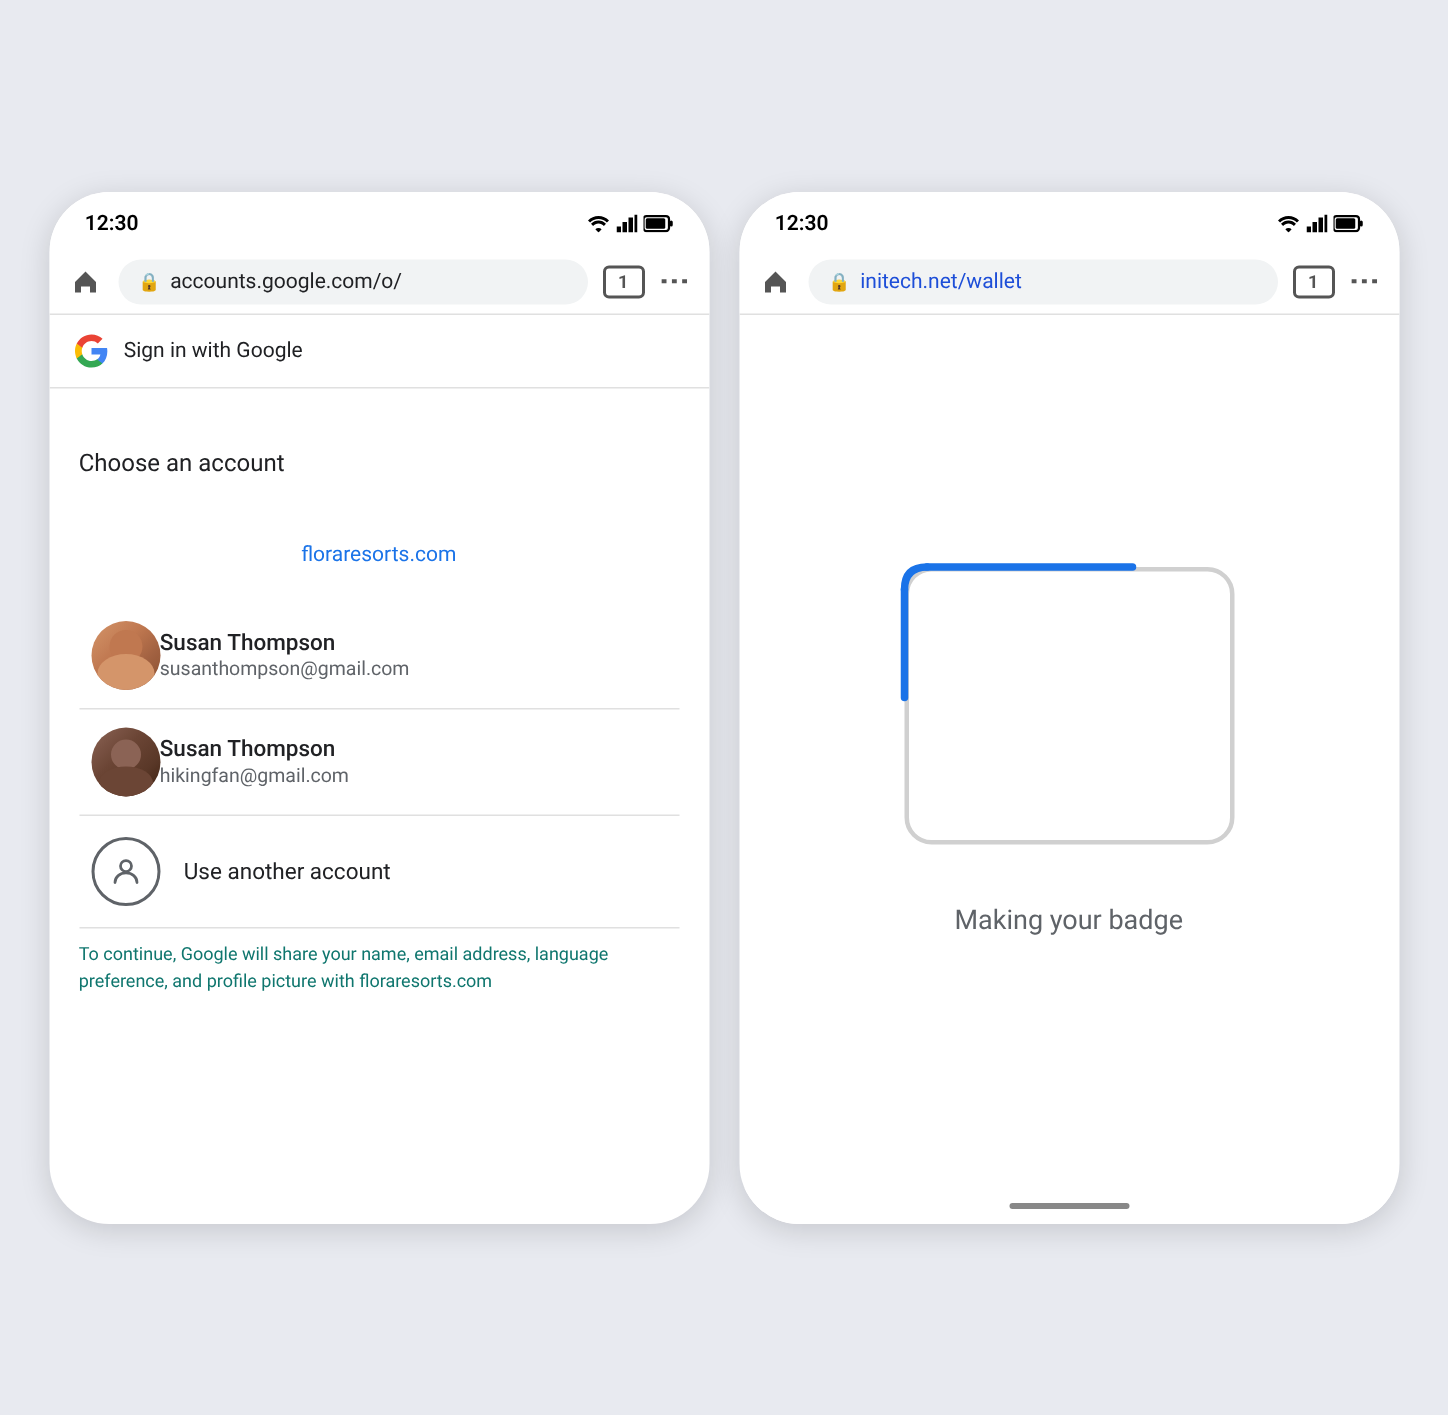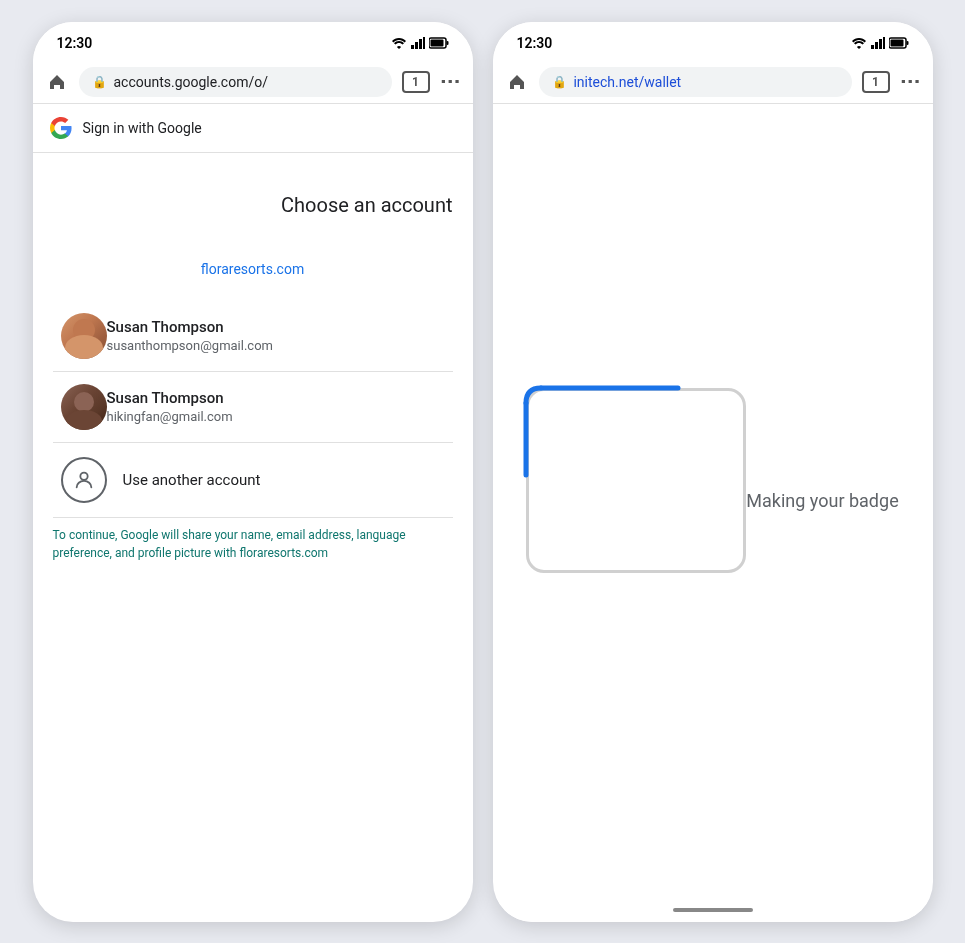--- a/index.html
+++ b/index.html
@@ -9,21 +9,21 @@
       background: #e8eaf0;
       display: flex;
       align-items: center;
       justify-content: center;
       gap: 20px;
       font-family: 'Roboto', Arial, sans-serif;
     }
 
     .phone-frame {
       width: 440px;
-      height: 900px;
+      height: 688px;
       background: #ffffff;
       border-radius: 40px;
       overflow: hidden;
       box-shadow: 0 4px 20px rgba(0,0,0,0.15);
       display: flex;
       flex-direction: column;
     }
 
     
     .status-bar {
@@ -122,22 +122,22 @@
       color: #202124;
     }
 
     
     .account-content {
       flex: 1;
       padding: 0 20px;
       overflow-y: auto;
     }
     .choose-title {
-      text-align: right;
-      font-size: 20px;
+      text-align: left;
+      font-size: 16px;
       font-weight: 400;
       color: #202124;
       margin-top: 40px;
       margin-bottom: 2px;
     }
     .continue-text {
       text-align: center;
       font-size: 14px;
       color: #5f6368;
       margin-bottom: 4px;
@@ -272,20 +272,21 @@
       font-size: 12px;
       color: #0f766e;
       margin-top: 8px;
       line-height: 1.5;
     }
 
     
     .badge-content {
       flex: 1;
       display: flex;
+      flex-direction: column;
       align-items: center;
       justify-content: center;
       padding: 40px 20px;
     }
     .badge-graphic {
       width: 220px;
       height: 185px;
       position: relative;
       margin-bottom: 40px;
     }

